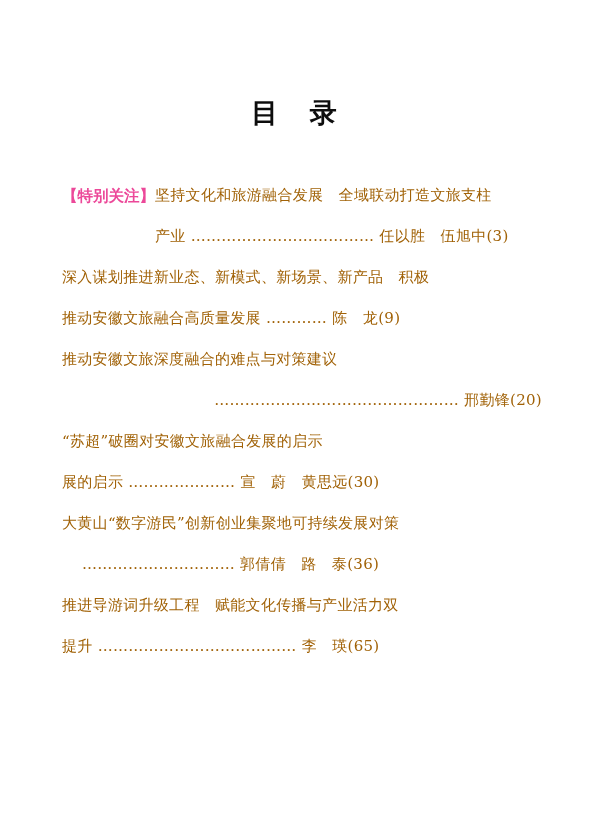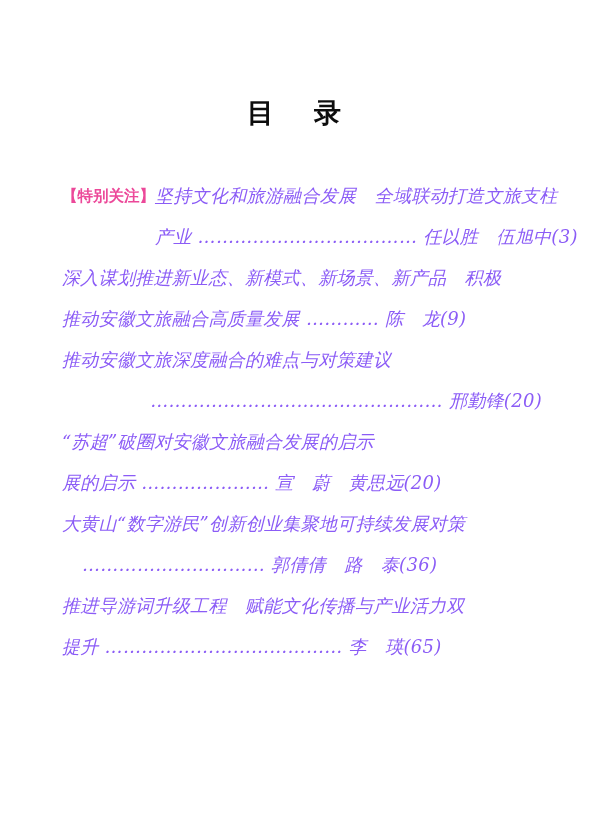--- a/index.html
+++ b/index.html
@@ -23,21 +23,21 @@
     position: relative;
   }
   .toc-title {
     text-align: center;
     font-size: 27px;
     font-weight: bold;
     letter-spacing: 12px;
     margin-top: 95px;
     margin-bottom: 16px;
     color: #0d0d0d;
-    font-family: Liberation Mono, monospace;
+    font-family: Liberation Sans, sans-serif;
   }
   .toc-body {
     margin-top: 44px;
     padding-left: 62px;
     padding-right: 58px;
   }
   .entry {
     display: flex;
     align-items: flex-start;
     margin-bottom: 0;
@@ -49,26 +49,25 @@
     line-height: 41px;
     white-space: nowrap;
     letter-spacing: 0px;
     color: #ec4899;
   }
   .entry-lines {
     flex: 1 1 auto;
     min-width: 0;
   }
   .line {
-    font-size: 18px;
+    font-size: 15px;
     line-height: 41px;
     white-space: nowrap;
-    color: #8b5cf6;
+    color: #a16207;
     letter-spacing: 0.3px;
-    font-style: italic;
   }
   .line.indent {
     padding-left: 20px;
   }
   .line.right {
     text-align: right;
   }
 </style>
 </head>
 <body>
@@ -103,21 +102,21 @@
     </div>
 
     <div class="entry">
       <div class="entry-lines">
         <div class="line">“苏超”破圈对安徽文旅融合发展的启示</div>
       </div>
     </div>
 
     <div class="entry">
       <div class="entry-lines">
-        <div class="line">展的启示 ………………… 宣　蔚　黄思远(20)</div>
+        <div class="line">展的启示 ………………… 宣　蔚　黄思远(30)</div>
       </div>
     </div>
 
     <div class="entry">
       <div class="entry-lines">
         <div class="line">大黄山“数字游民”创新创业集聚地可持续发展对策</div>
         <div class="line indent">………………………… 郭倩倩　路　泰(36)</div>
       </div>
     </div>
 

